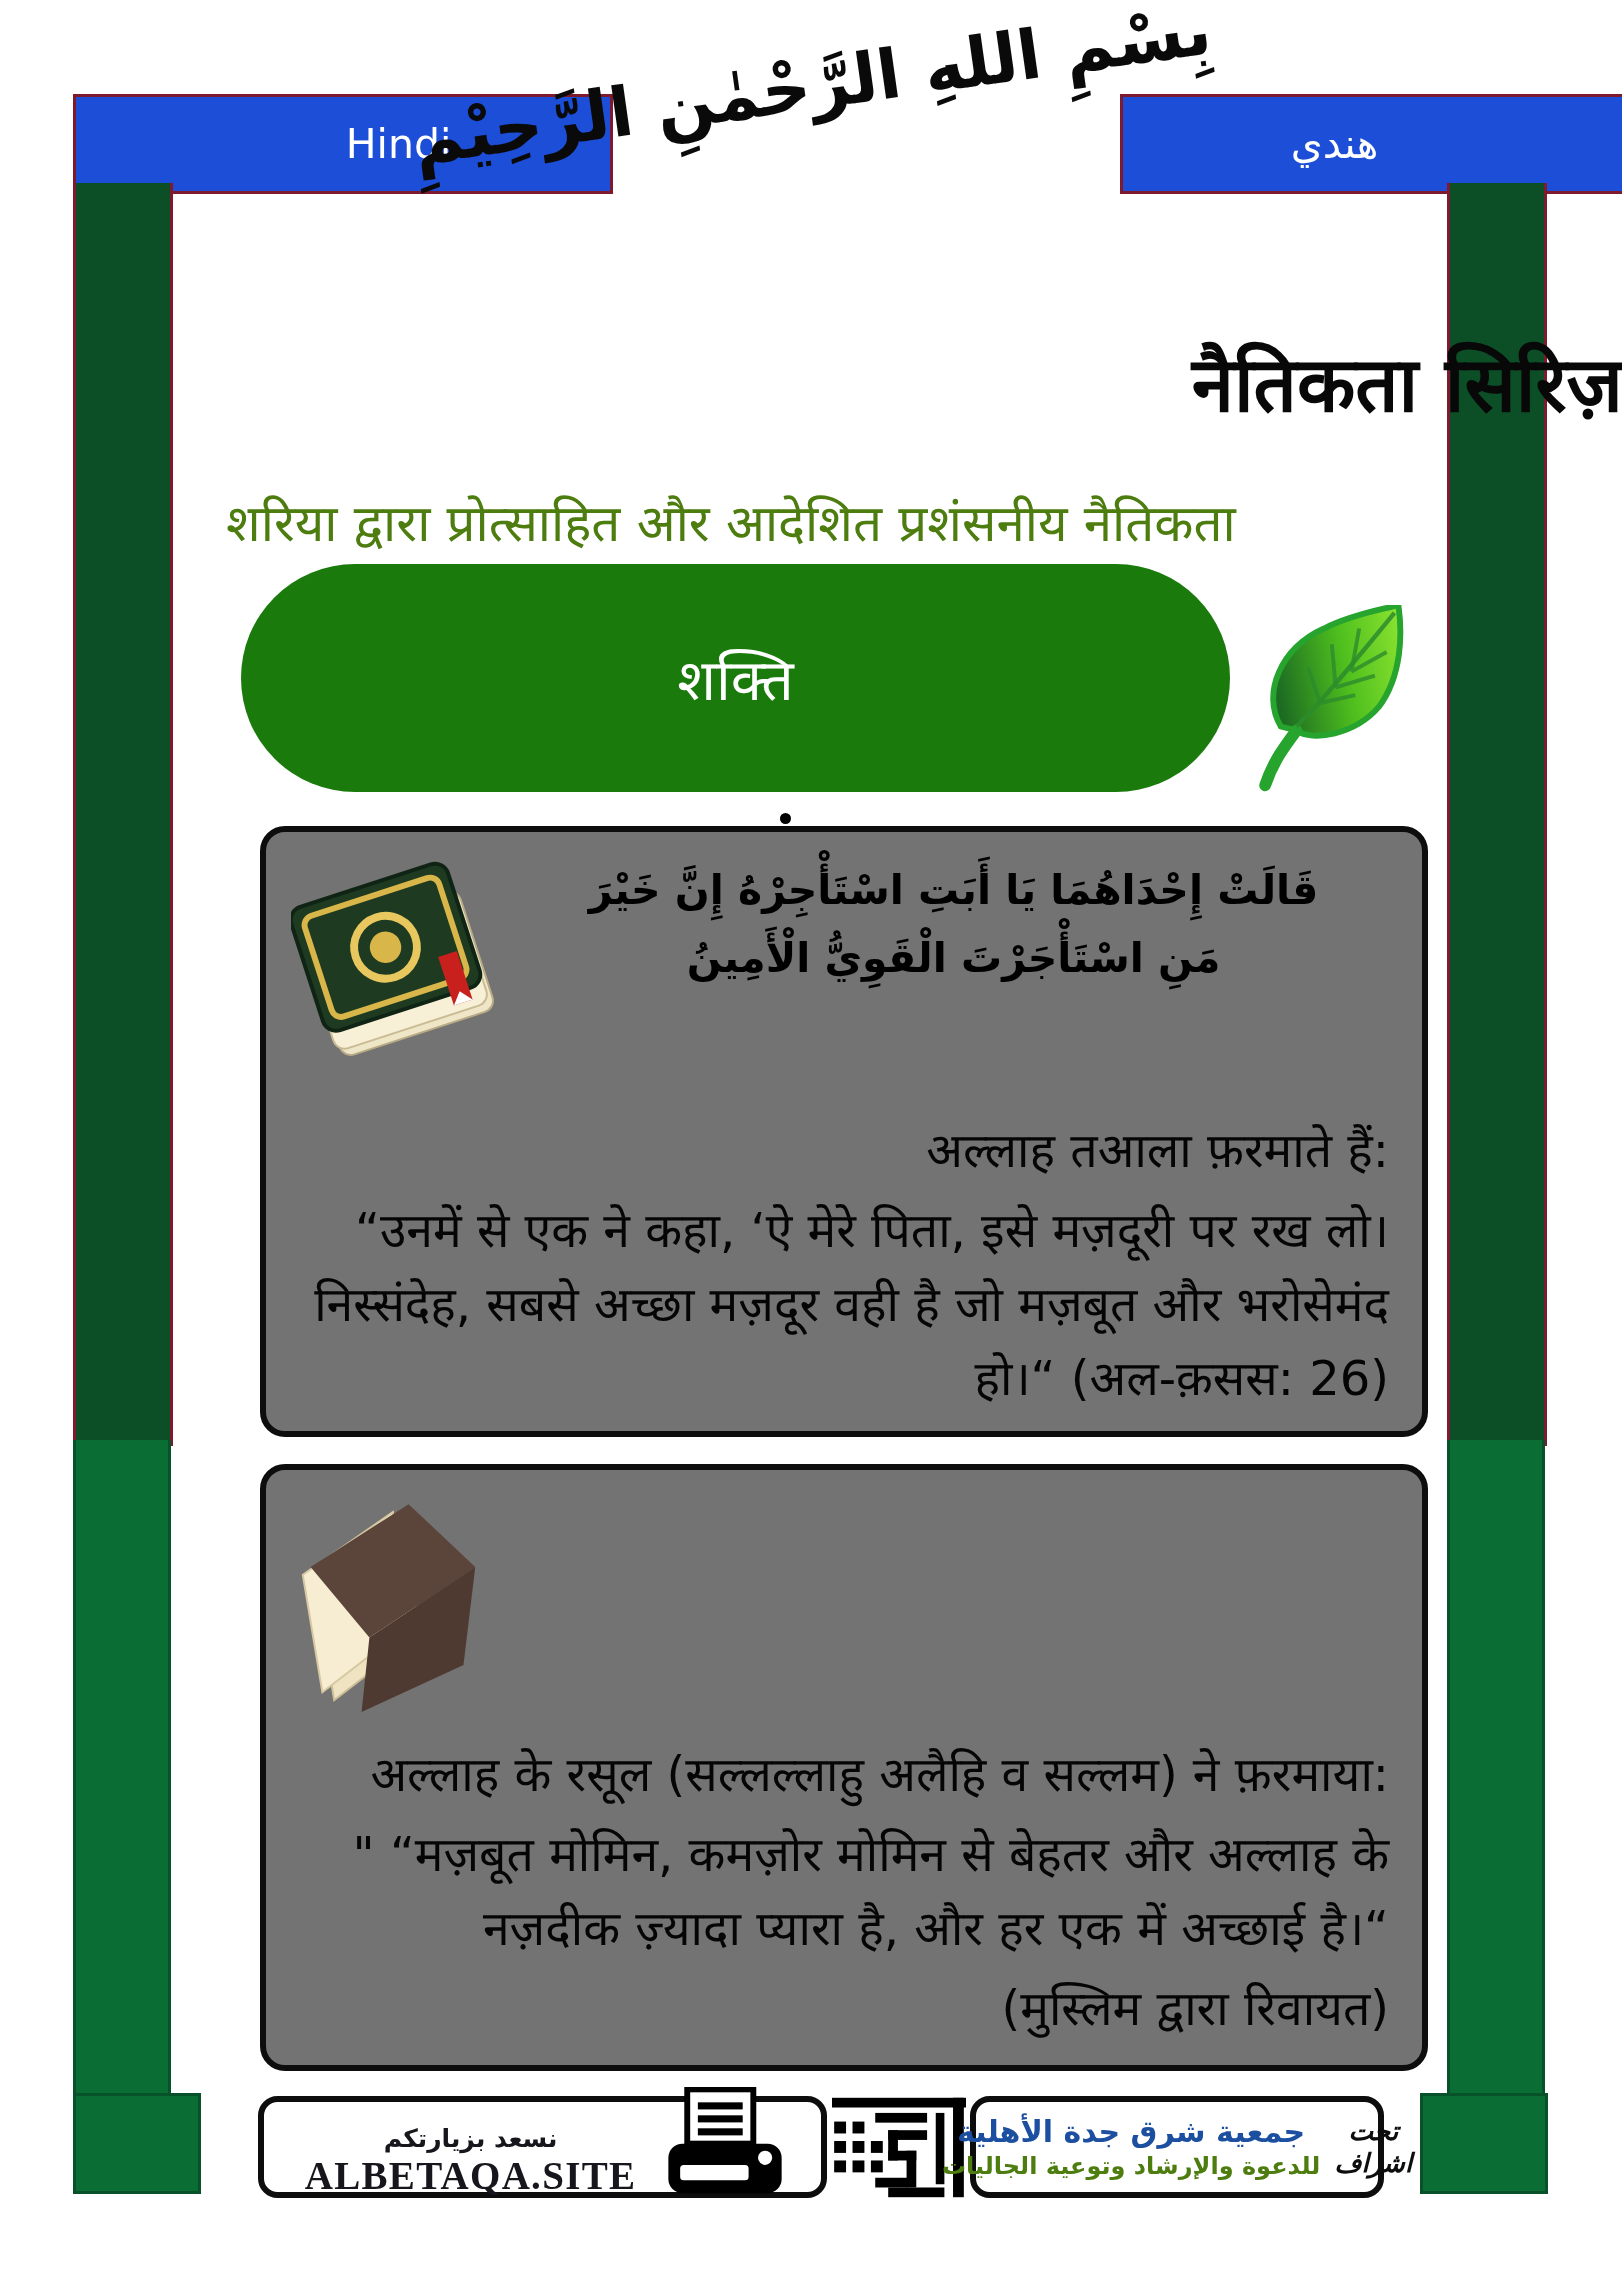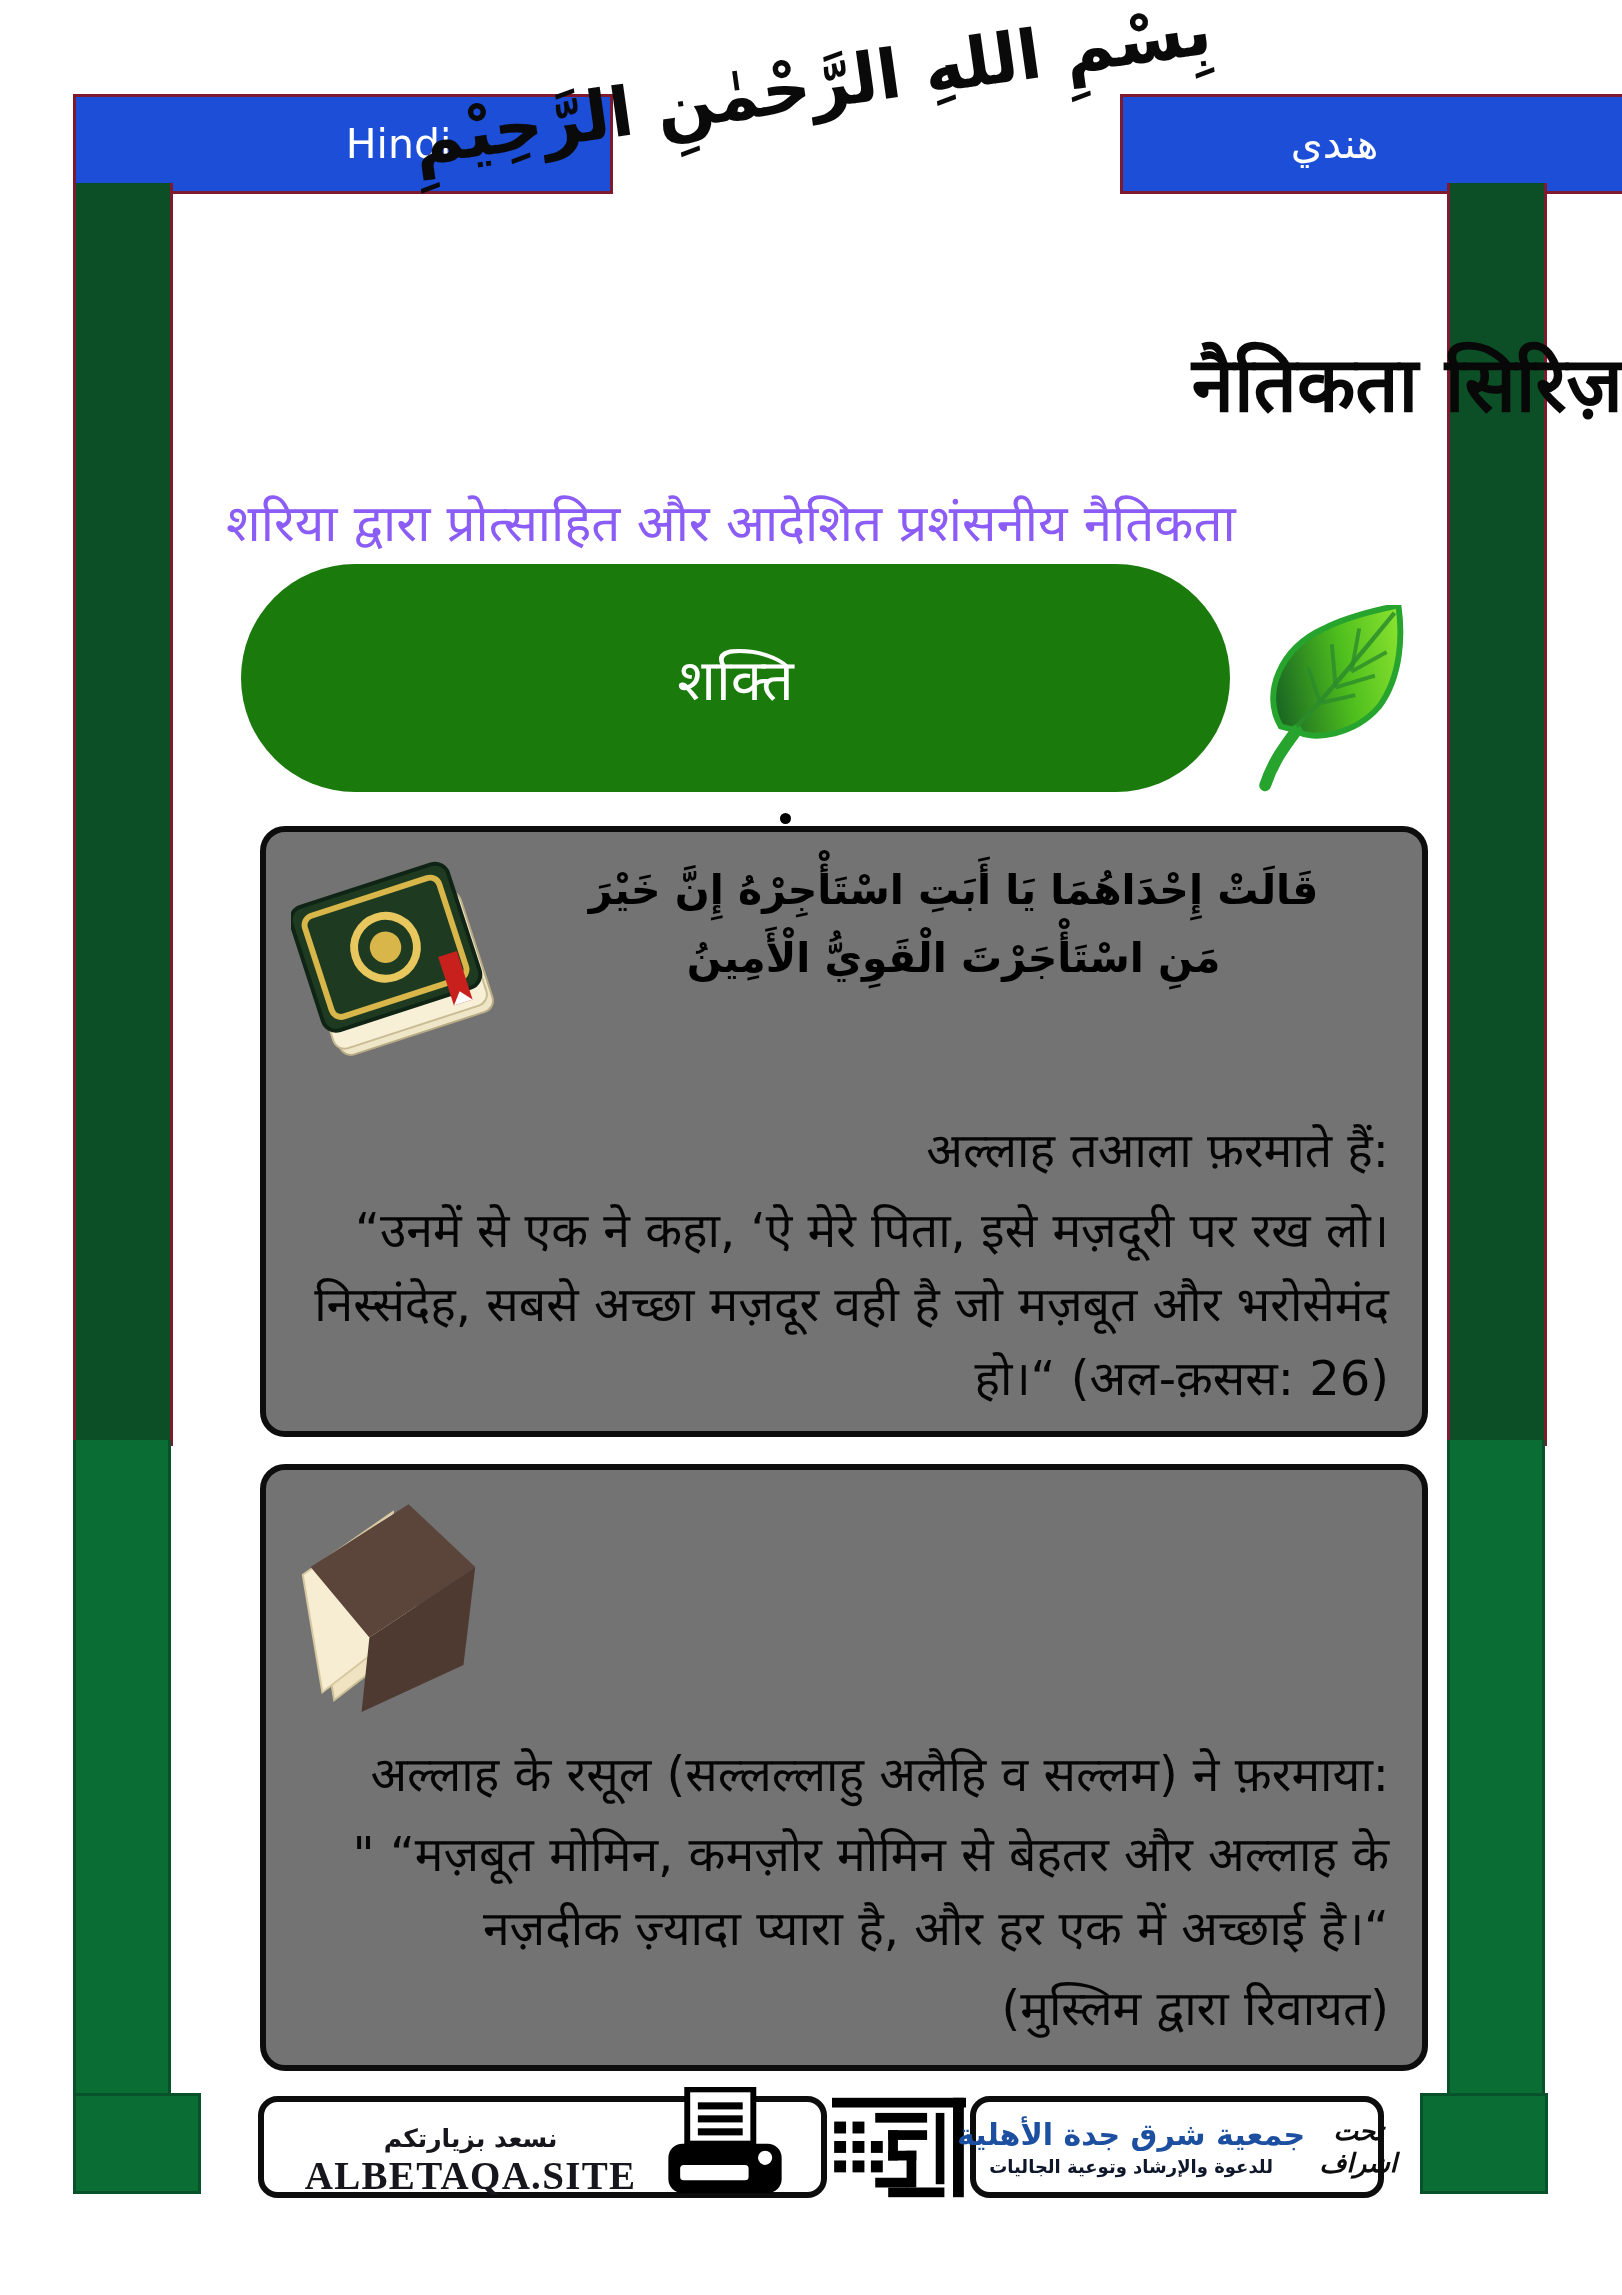--- a/index.html
+++ b/index.html
@@ -32,21 +32,21 @@
     position:absolute;left:50%;top:46px;transform:translateX(-50%) rotate(-8deg);
     font-size:68px;font-weight:bold;color:#0a0a0a;direction:rtl;white-space:nowrap;
   }
   
   .title{
     position:absolute;left:0;top:330px;width:100%;text-align:right;
     font-size:76px;font-weight:bold;color:#080808;
   }
   .subtitle{
     position:absolute;left:226px;top:487px;width:1099px;
-    font-size:51px;line-height:1.45;color:#8b5cf6;
+    font-size:51px;line-height:1.45;color:#4d7c0f;
   }
   
   .pill{
     position:absolute;left:241px;top:564px;width:989px;height:228px;
     background:#1b7a0c;border-radius:114px;display:flex;align-items:center;justify-content:center;
   }
   .pill-label{color:#ffffff;font-size:57px;}
   .leaf-wrap{position:absolute;left:1222px;top:605px;width:196px;height:196px;}
   .divider-dot{position:absolute;left:780px;top:813px;width:11px;height:11px;border-radius:50%;background:#000;z-index:5;}
   
@@ -72,21 +72,21 @@
   }
   .footer-left{left:258px;width:569px;flex-direction:column;padding-right:144px;box-sizing:border-box;}
   .visit-text{font-size:25px;font-weight:bold;direction:rtl;color:#16161c;margin-top:28px;}
   .site-text{font-size:39px;font-weight:bold;font-family:"Liberation Serif","DejaVu Serif",serif;letter-spacing:1.3px;color:#16161c;}
   .printer-wrap{position:absolute;left:666px;top:2087px;width:118px;height:118px;z-index:6;}
   .kufic-wrap{position:absolute;left:832px;top:2093px;width:134px;height:109px;}
   .footer-right{left:970px;width:414px;gap:14.4px;direction:rtl;padding:0 11.8px;}
   .supervision{display:flex;flex-direction:column;align-items:center;color:#0d0d0d;font-weight:bold;font-size:26px;line-height:1.25;font-style:italic;}
   .org-block{display:flex;flex-direction:column;align-items:center;}
   .org-name{color:#1d4fa0;font-size:30px;font-weight:bold;direction:rtl;white-space:nowrap;}
-  .org-subtitle{color:#0f172a;font-size:18px;font-weight:bold;direction:rtl;white-space:nowrap;margin-top:3.9px;}
+  .org-subtitle{color:#4d7c0f;font-size:24px;font-weight:bold;direction:rtl;white-space:nowrap;margin-top:3.9px;}
 </style>
 </head>
 <body>
 
 <div id="page">
 
   <div class="tab tab-left">
     <span class="tab-label">Hindi</span>
   </div>
   <div class="tab tab-right">

